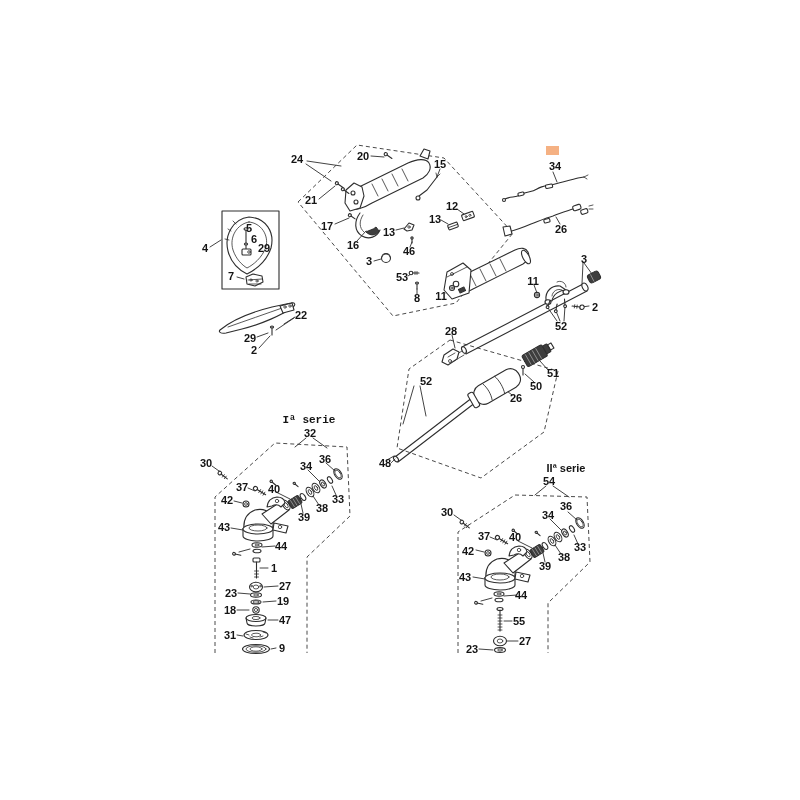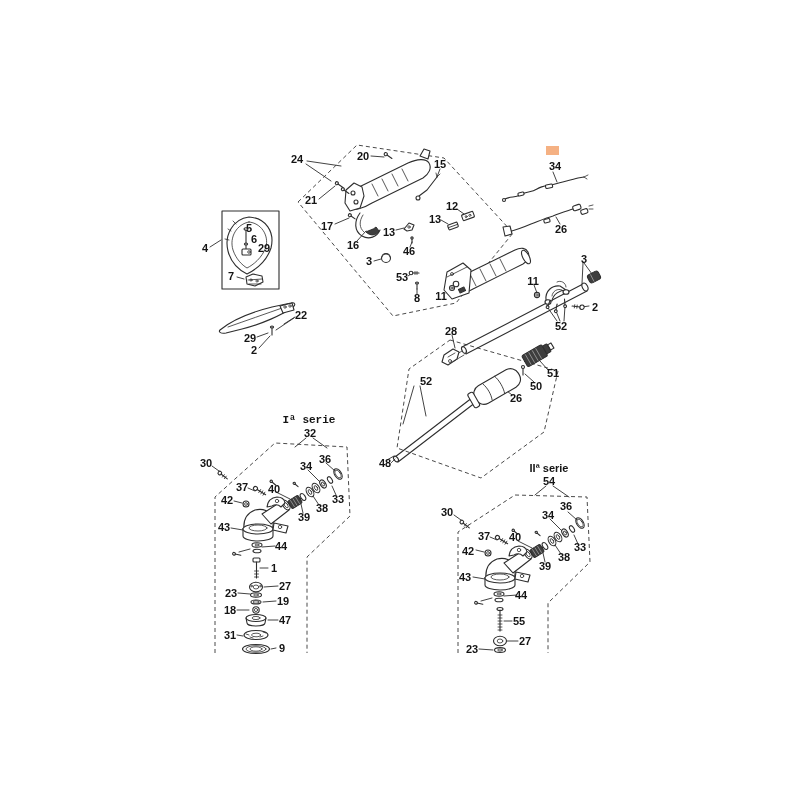--- a/index.html
+++ b/index.html
@@ -423,21 +423,21 @@
       <div class="lbl" style="left: 338px; top: 499px;">33</div>
       <div class="lbl" style="left: 281px; top: 546px;">44</div>
       <div class="lbl" style="left: 274px; top: 568px;">1</div>
       <div class="lbl" style="left: 285px; top: 586px;">27</div>
       <div class="lbl" style="left: 231px; top: 593px;">23</div>
       <div class="lbl" style="left: 283px; top: 601px;">19</div>
       <div class="lbl" style="left: 230px; top: 610px;">18</div>
       <div class="lbl" style="left: 285px; top: 620px;">47</div>
       <div class="lbl" style="left: 230px; top: 635px;">31</div>
       <div class="lbl" style="left: 282px; top: 648px;">9</div>
-      <div class="lbl series" style="left: 549px; top: 468px;">IIª serie</div>
+      <div class="lbl series" style="left: 566px; top: 468px;">IIª serie</div>
       <div class="lbl" style="left: 549px; top: 481px;">54</div>
       <div class="lbl" style="left: 447px; top: 512px;">30</div>
       <div class="lbl" style="left: 484px; top: 536px;">37</div>
       <div class="lbl" style="left: 468px; top: 551px;">42</div>
       <div class="lbl" style="left: 465px; top: 577px;">43</div>
       <div class="lbl" style="left: 515px; top: 537px;">40</div>
       <div class="lbl" style="left: 545px; top: 566px;">39</div>
       <div class="lbl" style="left: 564px; top: 557px;">38</div>
       <div class="lbl" style="left: 548px; top: 515px;">34</div>
       <div class="lbl" style="left: 566px; top: 506px;">36</div>

